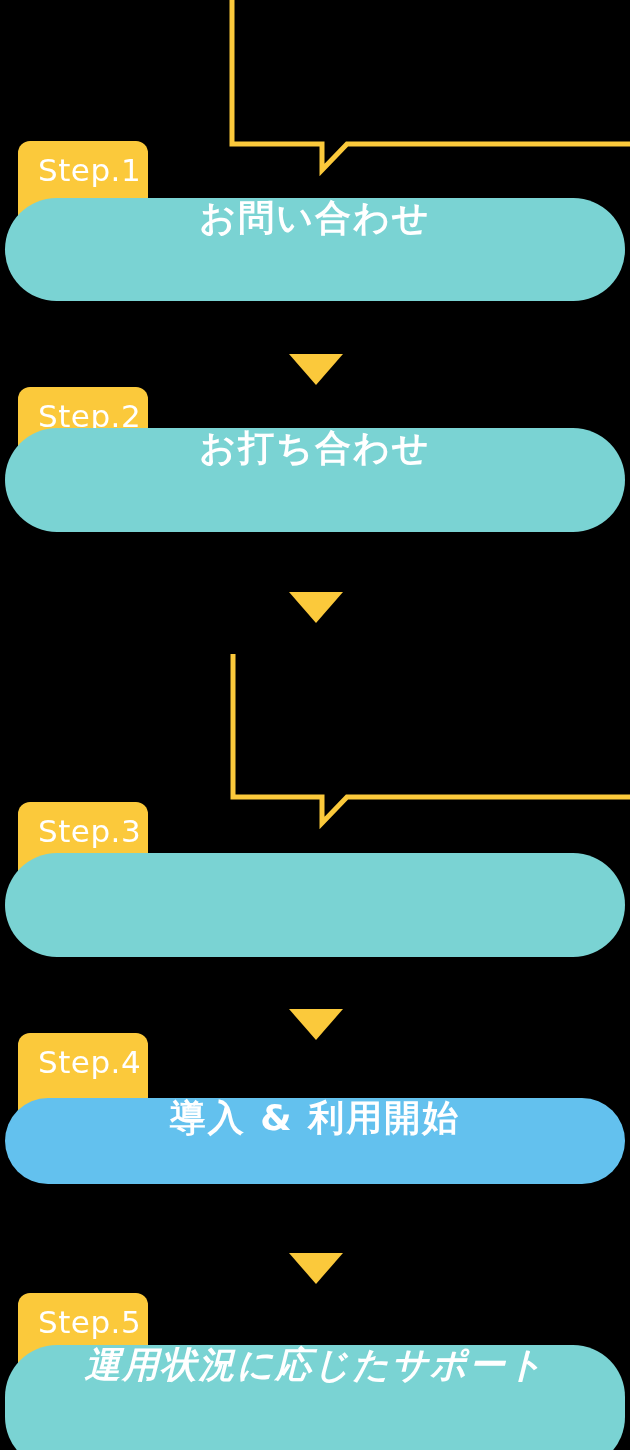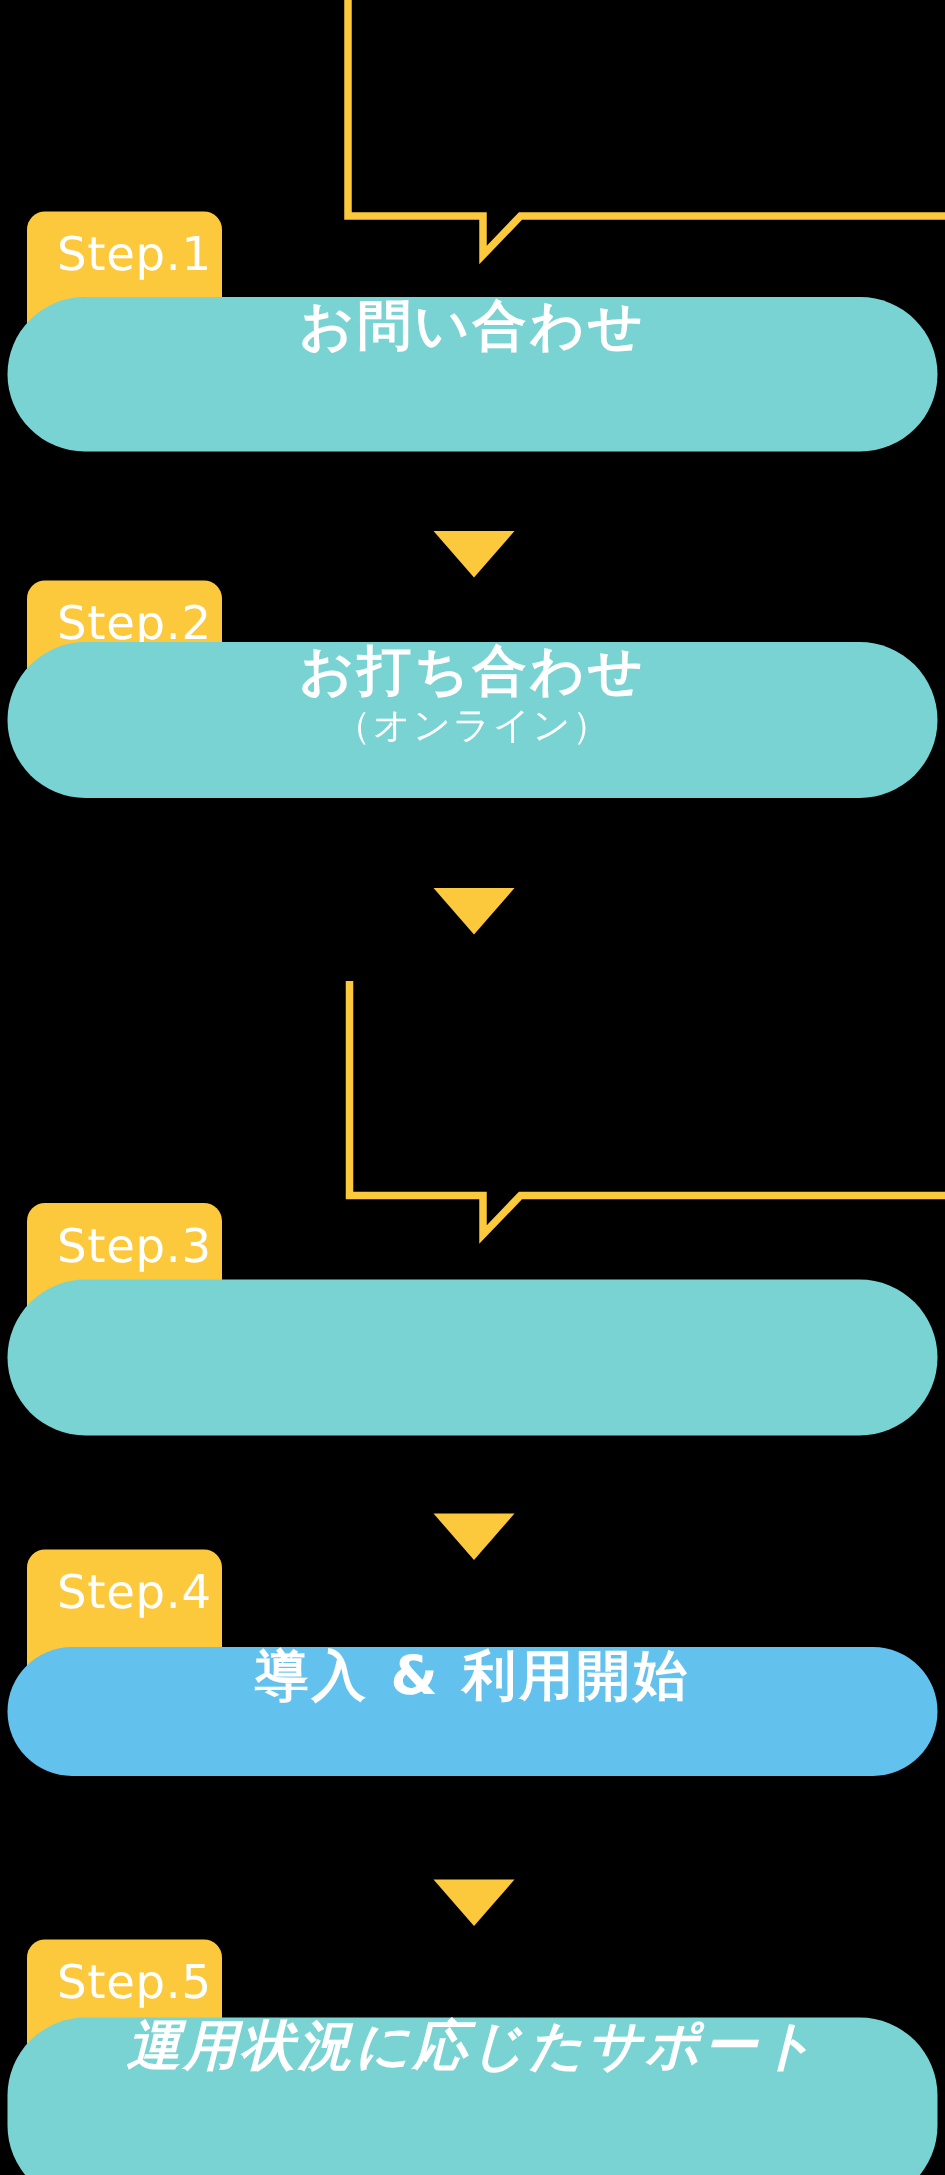--- a/index.html
+++ b/index.html
@@ -61,21 +61,20 @@
   <div class="pill-title">お問い合わせ</div>
 </div>
 
 <div class="down-arrow" id="arrow-1"></div>
 
 <div class="step-tab" id="tab-2">
   <span>Step.2</span>
 </div>
 <div class="pill" id="pill-2">
   <div class="pill-title">お打ち合わせ</div>
-  <div class="pill-subtitle">（オンライン）</div>
 </div>
 
 <div class="down-arrow" id="arrow-2"></div>
 
 <div class="step-tab" id="tab-3">
   <span>Step.3</span>
 </div>
 <div class="pill" id="pill-3">
 </div>
 

